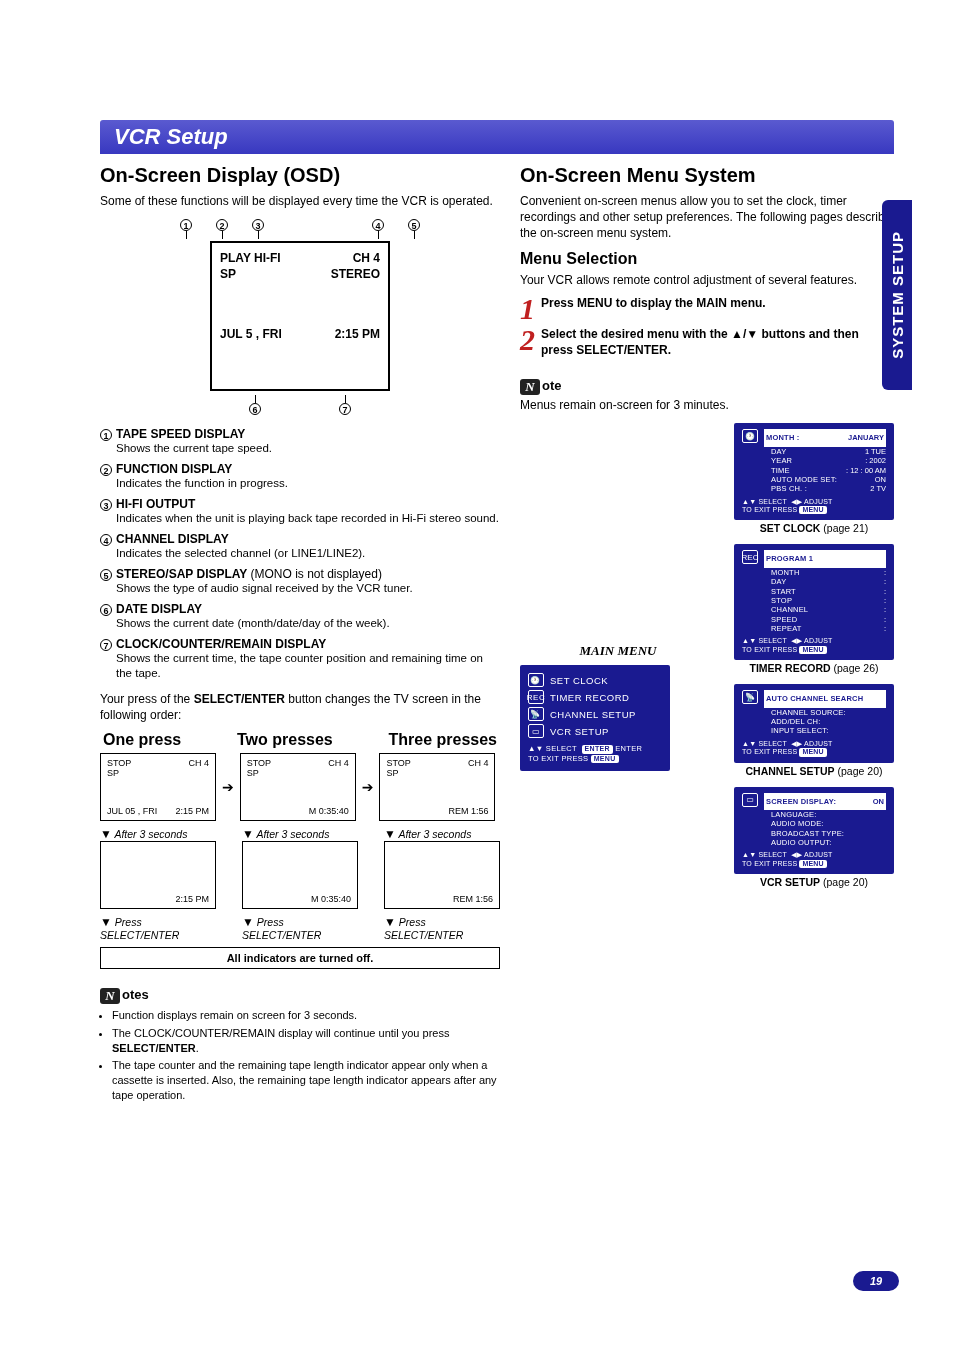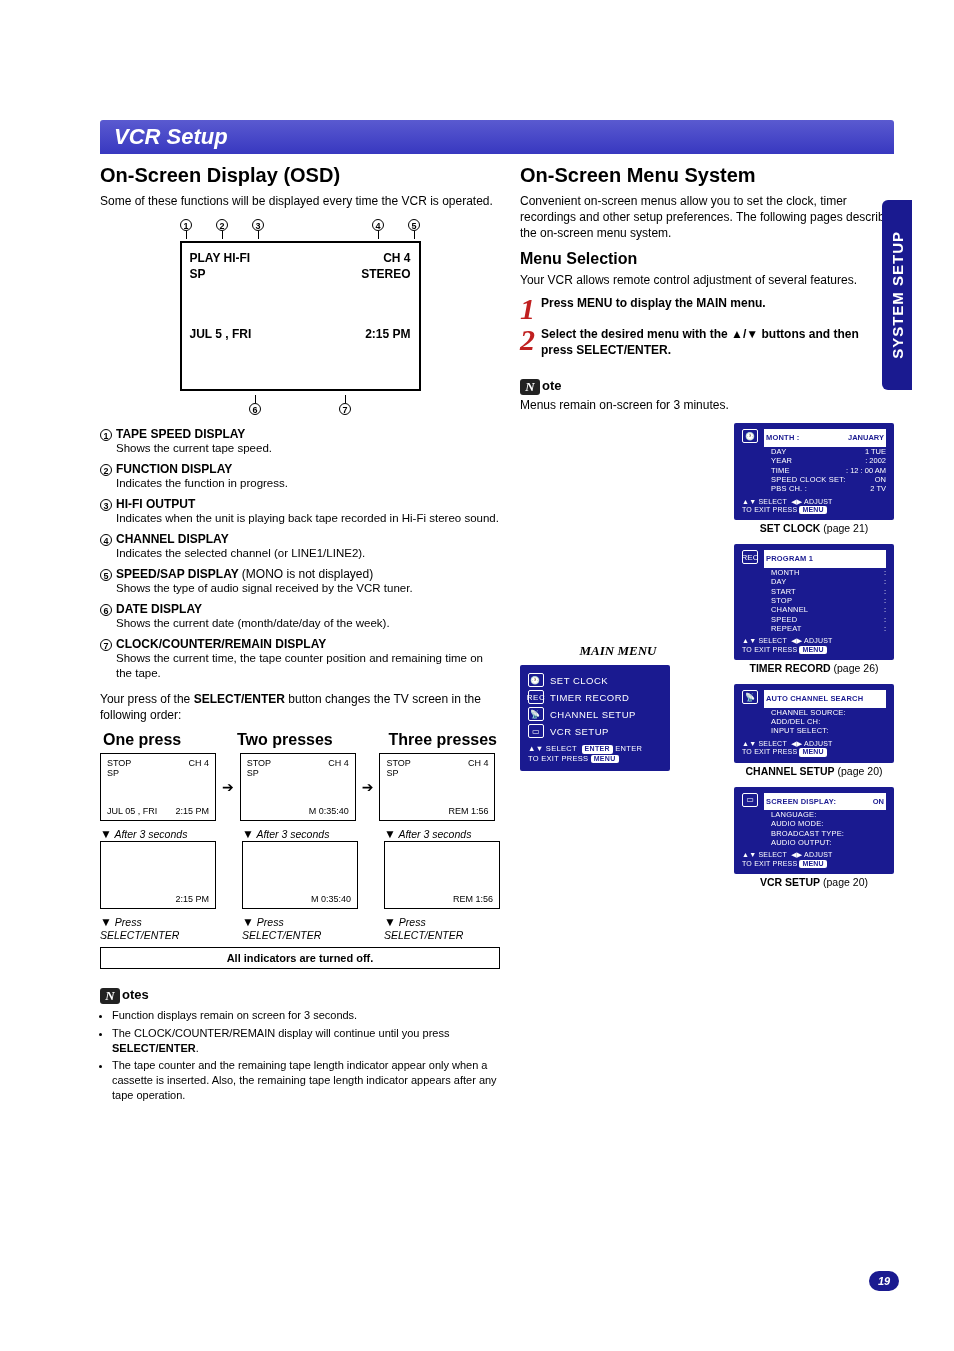--- a/index.html
+++ b/index.html
@@ -44,21 +44,21 @@
     font-size: 12px;
     line-height: 1.35;
     margin-bottom: 8px;
   }
 
   
   .osd-wrap { text-align:center; margin: 10px 0 12px; }
   .osd {
     display: inline-block;
     border: 2px solid #000;
-    width: 241px;
+    width: 180px;
     height: 150px;
     padding: 6px 8px 8px;
     font-family: Arial, sans-serif;
     position: relative;
     text-align: center;
   }
   .circ {
     display:inline-block; width:12px; height:12px; border:1px solid #000; border-radius:50%;
     text-align:center; line-height:12px; font-size:9px; font-weight:bold;
   }
@@ -148,21 +148,21 @@
     display:flex; align-items:center; justify-content:center;
   }
   .side-tab span {
     color:#fff; font-weight:bold; font-size:15px; letter-spacing:1px;
     writing-mode: vertical-rl; transform: rotate(180deg);
   }
 
   
   .page-badge {
     position:absolute; right:55px; bottom:60px;
-    width:30px; height:20px; background:#1a1a90; border-radius:10px;
+    width:46px; height:20px; background:#1a1a90; border-radius:10px;
     color:#fff; text-align:center; line-height:20px; font-size:11px; font-weight:bold;
     font-style:italic;
   }
   .menu-side-group { position: relative; }
 
 </style>
 </head>
 <body>
 
 <div class="side-tab">
@@ -218,21 +218,21 @@
           </div>
         <div class="defn-item">
             <div class="defn-hd"><span class="circ">3</span><span>HI-FI OUTPUT</span></div>
             <div class="defn-bd">Indicates when the unit is playing back tape recorded in Hi-Fi stereo sound.</div>
           </div>
         <div class="defn-item">
             <div class="defn-hd"><span class="circ">4</span><span>CHANNEL DISPLAY</span></div>
             <div class="defn-bd">Indicates the selected channel (or LINE1/LINE2).</div>
           </div>
         <div class="defn-item">
-            <div class="defn-hd"><span class="circ">5</span><span>SPEED/SAP DISPLAY</span> <span style="font-weight:normal">(MONO is not displayed)</span></div>
+            <div class="defn-hd"><span class="circ">5</span><span>STEREO/SAP DISPLAY</span> <span style="font-weight:normal">(MONO is not displayed)</span></div>
             <div class="defn-bd">Shows the type of audio signal received by the VCR tuner.</div>
           </div>
         <div class="defn-item">
             <div class="defn-hd"><span class="circ">6</span><span>DATE DISPLAY</span></div>
             <div class="defn-bd">Shows the current date (month/date/day of the week).</div>
           </div>
         <div class="defn-item">
             <div class="defn-hd"><span class="circ">7</span><span>CLOCK/COUNTER/REMAIN DISPLAY</span></div>
             <div class="defn-bd">Shows the current time, the tape counter position and remaining time on the tape.</div>
           </div>
@@ -401,21 +401,21 @@
                     </div>
                   <div class="sm-row">
                       <span class="lbl">YEAR</span>
                       <span>:       2002</span>
                     </div>
                   <div class="sm-row">
                       <span class="lbl">TIME</span>
                       <span>:   12 : 00   AM</span>
                     </div>
                   <div class="sm-row">
-                      <span class="lbl">SPEED CLOCK SET:</span>
+                      <span class="lbl">AUTO MODE SET:</span>
                       <span>ON</span>
                     </div>
                   <div class="sm-row">
                       <span class="lbl">PBS CH. :</span>
                       <span>2        TV</span>
                     </div>
                 </div>
                 <div class="sm-foot"><span>▲▼</span> <span>SELECT</span>&nbsp;&nbsp;<span>◀▶</span> <span>ADJUST</span><br><span>TO  EXIT   PRESS</span> <span class="pill">MENU</span></div>
               </div>
               <div class="sm-caption"><b>SET CLOCK</b> <span>(page 21)</span></div>

